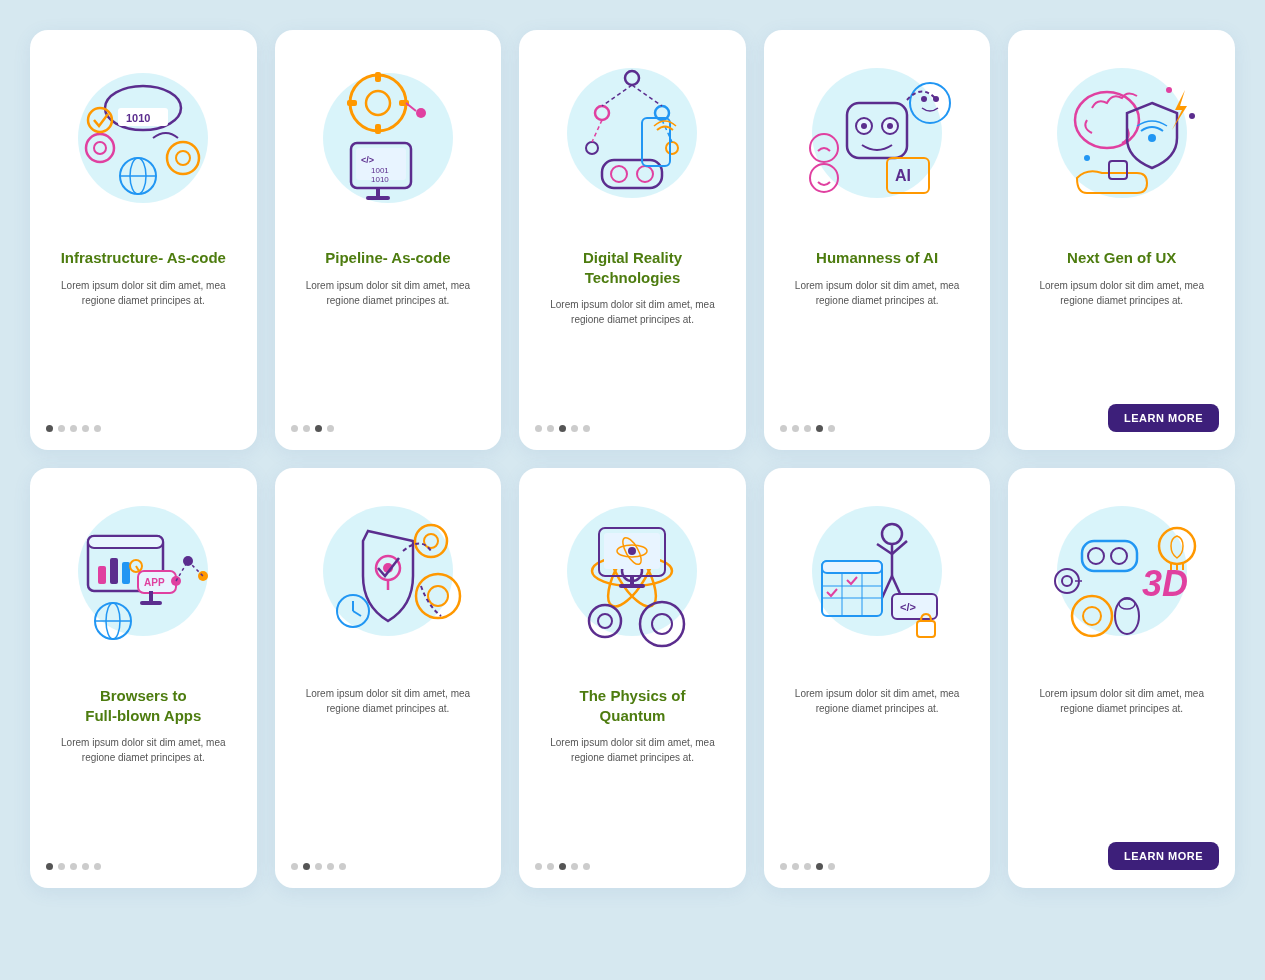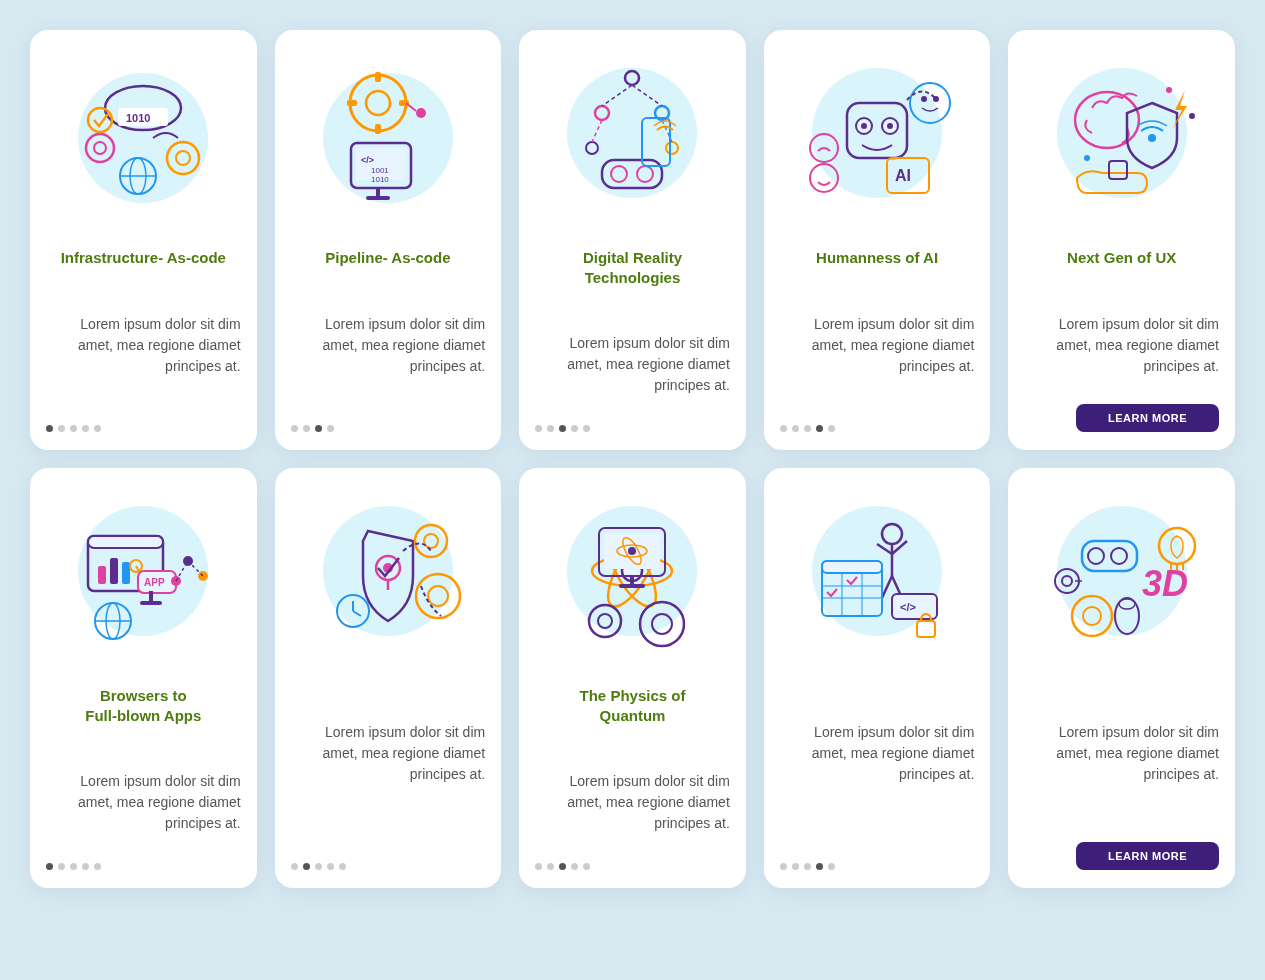--- a/index.html
+++ b/index.html
@@ -43,27 +43,26 @@
     .card-title {
       font-size: 15px;
       font-weight: 700;
       color: #4d7c0f;
       text-align: center;
       width: 100%;
       margin-bottom: 10px;
       line-height: 1.3;
     }
     .card-body {
-      font-size: 14px;
+      font-size: 10px;
       color: #555;
-      text-align: right;
+      text-align: center;
       width: 100%;
       line-height: 1.5;
       flex: 1;
-      margin-top: 36px;
     }
     .card-footer {
       width: 100%;
       display: flex;
       align-items: center;
       justify-content: flex-start;
       margin-top: 14px;
     }
     .dots {
       display: flex;
@@ -76,21 +75,21 @@
       background: #ccc;
     }
     .dot.active {
       background: #555;
     }
     .learn-btn {
       background: #3d1f7a;
       color: #fff;
       border: none;
       border-radius: 8px;
-      padding: 8px 32px;
+      padding: 8px 16px;
       font-size: 11px;
       font-weight: 700;
       cursor: pointer;
       letter-spacing: 0.5px;
       margin-left: auto;
     }
     .card-footer.has-btn {
       justify-content: flex-end;
     }
 

